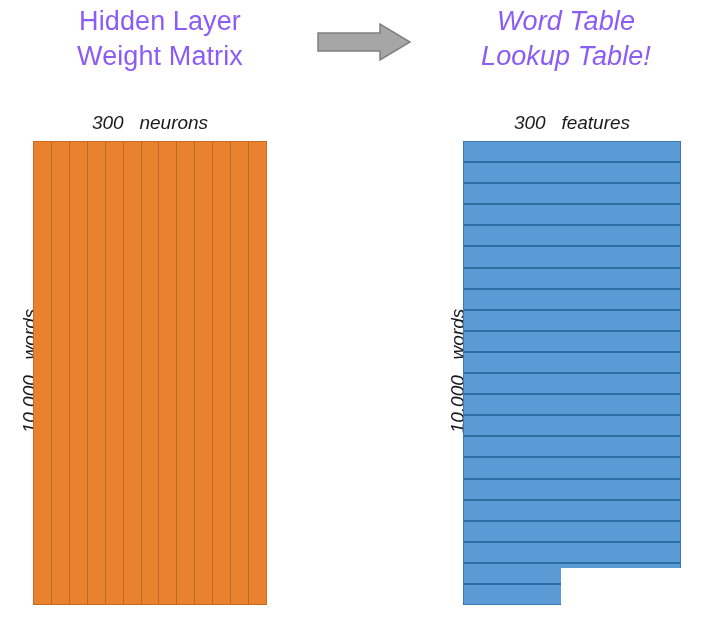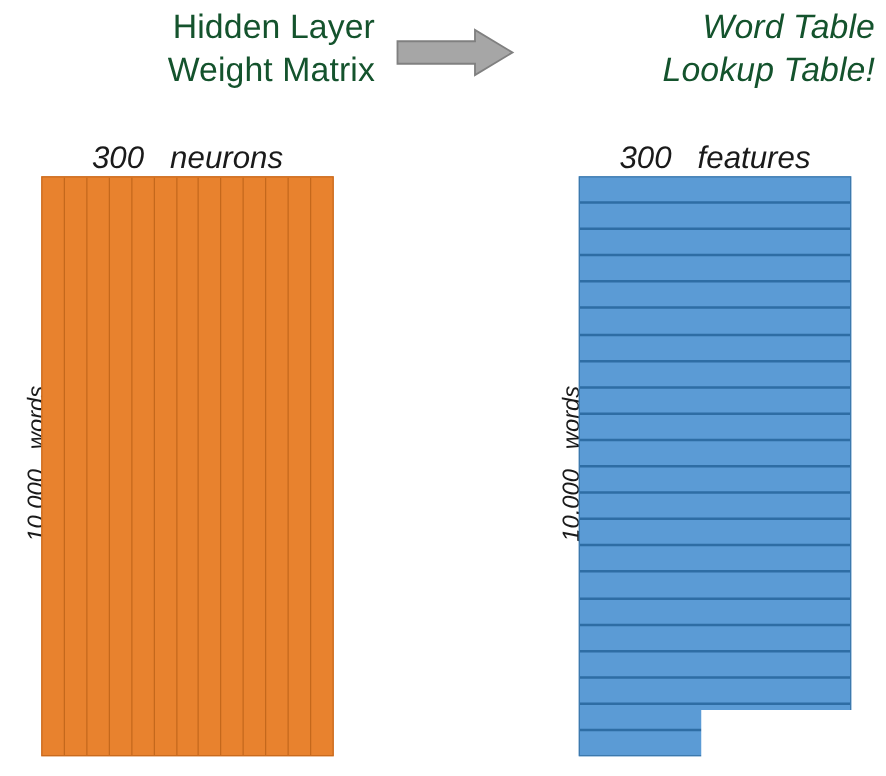--- a/index.html
+++ b/index.html
@@ -12,24 +12,24 @@
     height: 621px;
     position: relative;
     overflow: hidden;
     font-family: "Liberation Sans", sans-serif;
     color: #111111;
   }
 
   
   .title {
     position: absolute;
-    text-align: right;
+    text-align: center;
     font-size: 27px;
     line-height: 1.28;
-    color: #14532d;
+    color: #8b5cf6;
     white-space: pre-line;
     letter-spacing: 0.1px;
   }
   #title-left {
     left: 20px;
     top: 4px;
     width: 280px;
     font-weight: 400;
   }
   #title-right {
@@ -46,21 +46,21 @@
     left: 316px;
     top: 22px;
     width: 96px;
     height: 40px;
   }
 
   
   .col-caption {
     position: absolute;
     font-style: italic;
-    font-size: 25px;
+    font-size: 19px;
     text-align: center;
     color: #1a1a1a;
     white-space: pre;
   }
   #caption-neurons {
     left: 33px;
     top: 112px;
     width: 234px;
   }
   #caption-features {

